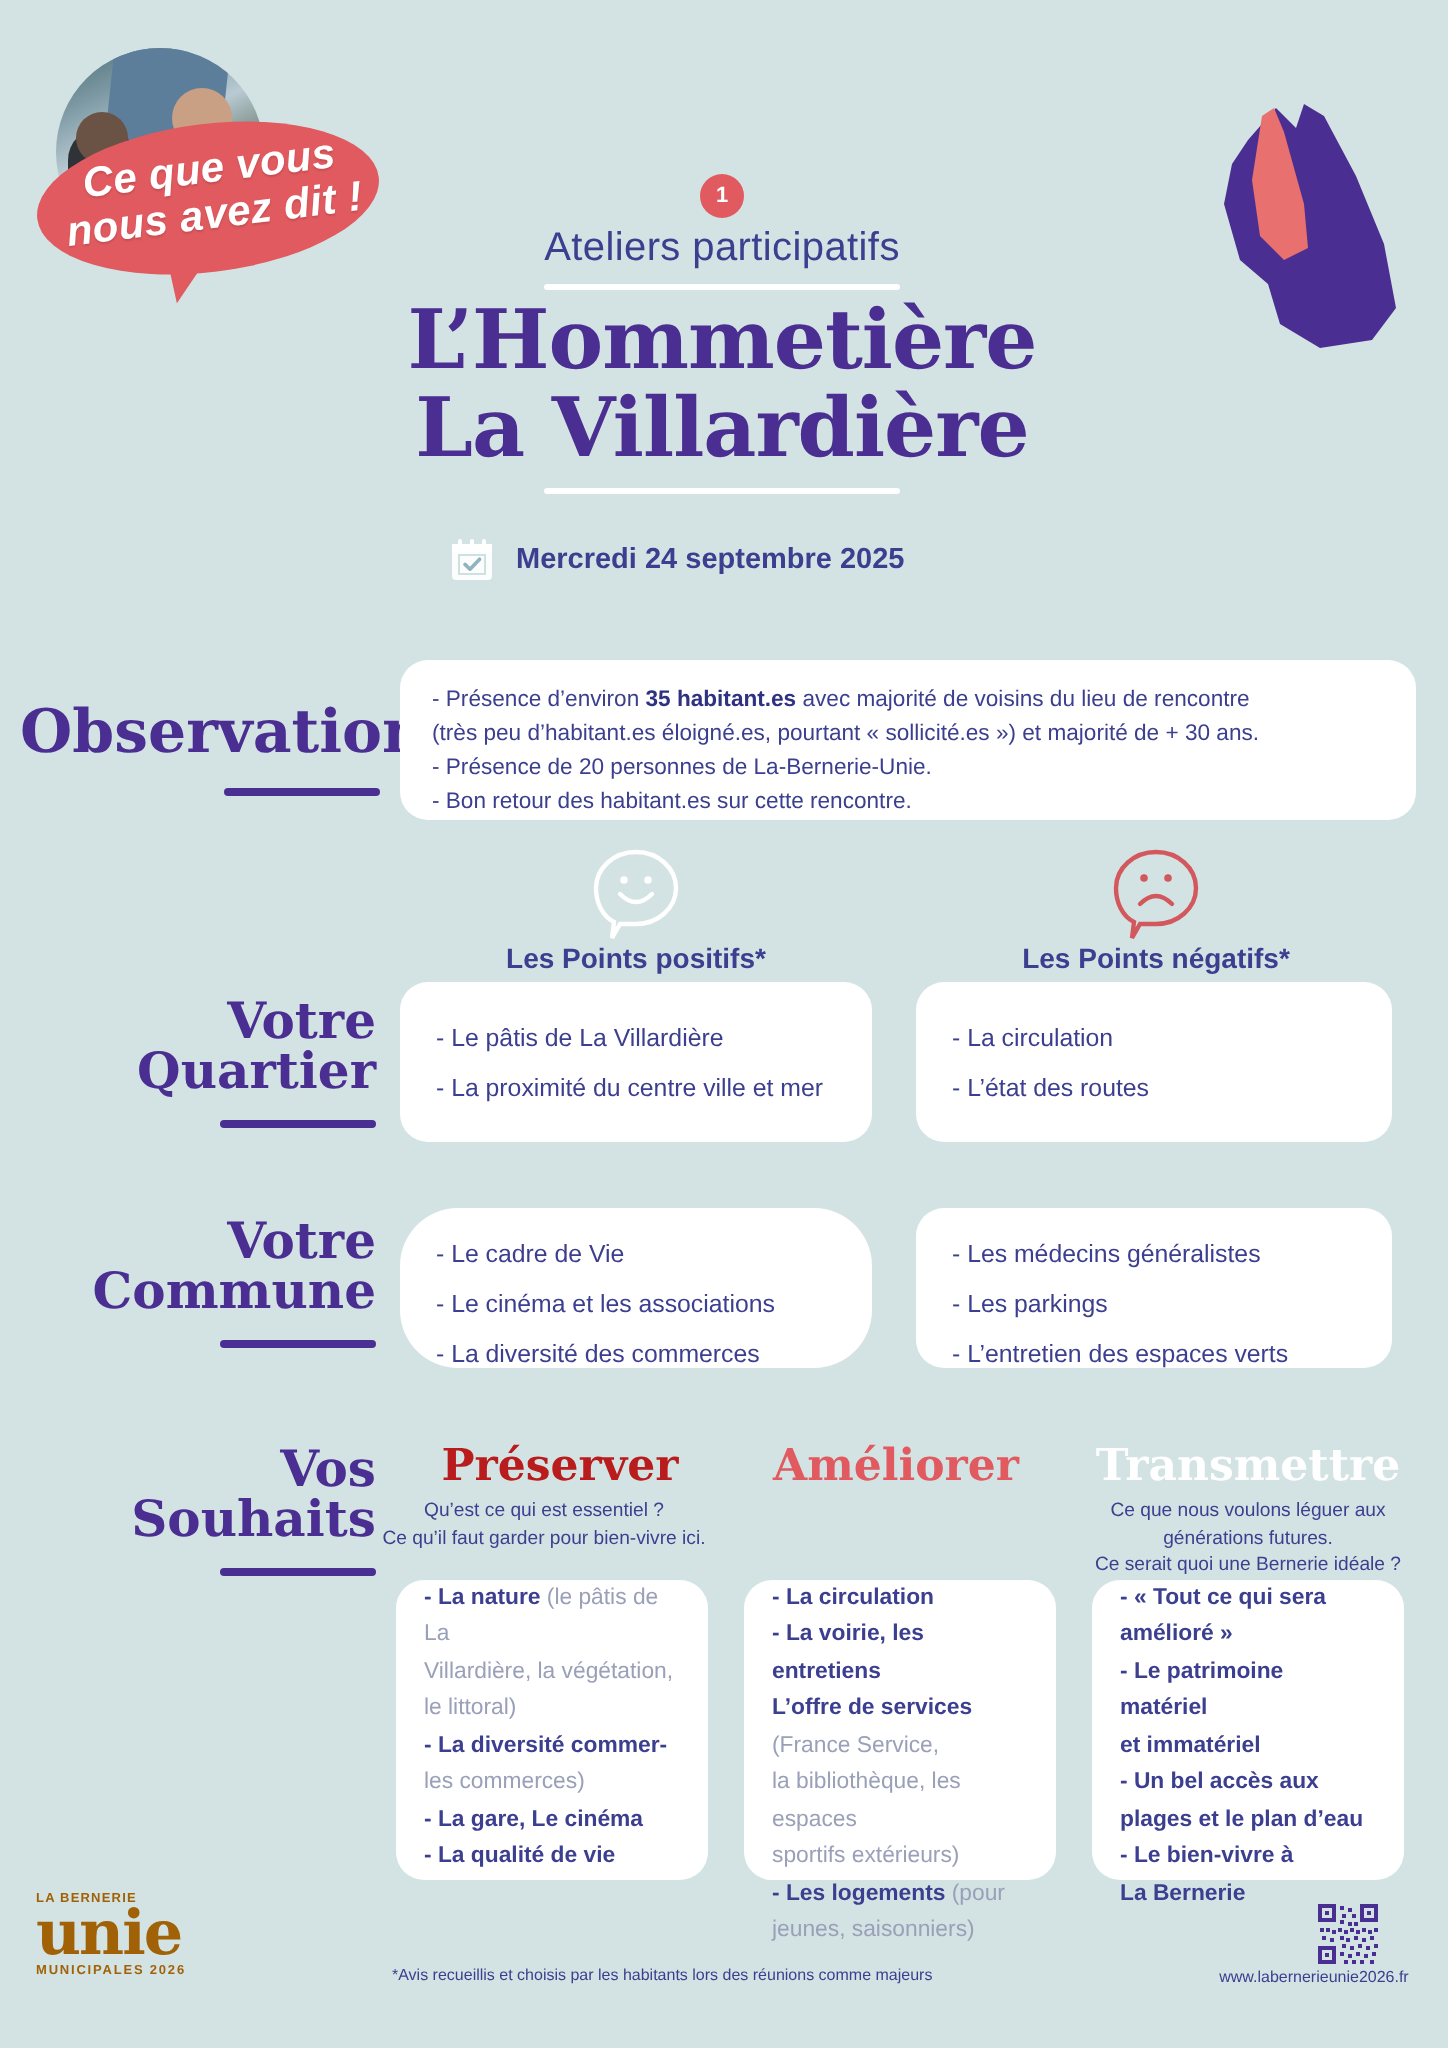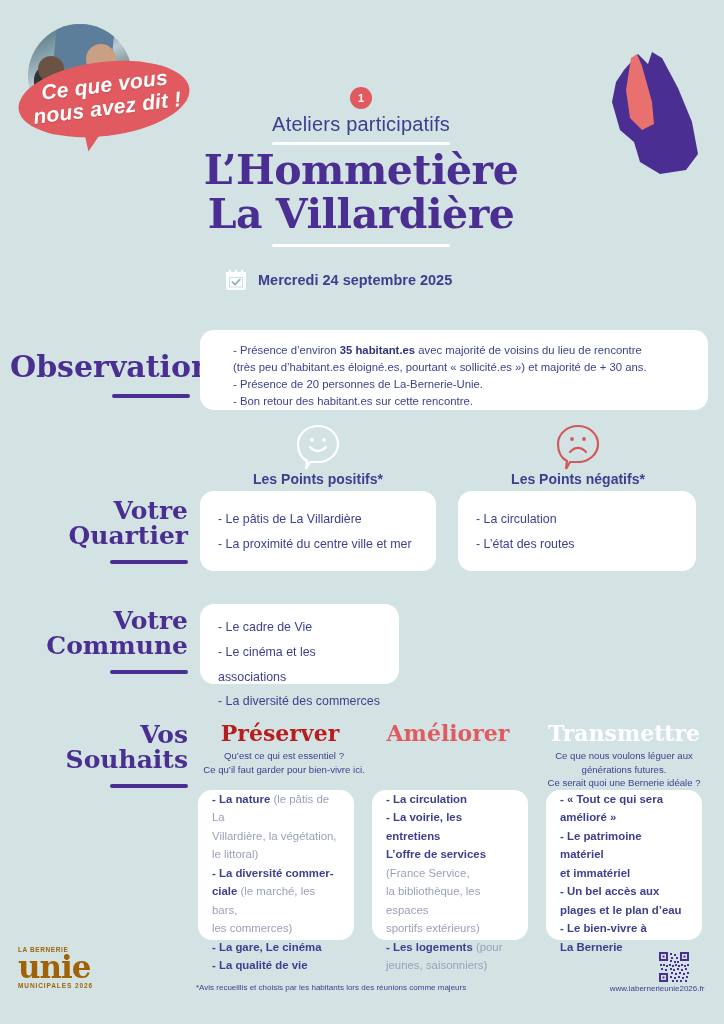--- a/index.html
+++ b/index.html
@@ -238,21 +238,21 @@
         <path d="M8.5 14.2 L11 16.6 L15.8 11.6" fill="none" stroke="#8fb4bd" stroke-width="1.8" stroke-linecap="round" stroke-linejoin="round"></path>
       </svg>
     </span>
     <span class="date-text">Mercredi 24 septembre 2025</span>
   </div>
 
   <div class="sec-label" style="left:10px; top:352px; width:180px; font-size:30px;text-align:right;">
     <span>Observations</span>
     <span class="bar"></span>
   </div>
-  <div class="card obs" style="left:200px; top:330px; width:508px; height:80px; padding:12px 33px;">
+  <div class="card obs" style="left:200px; top:330px; width:508px; height:80px; padding:12px 16px;">
     <p>
       <span>- Présence d’environ </span><b>35 habitant.es</b><span> avec majorité de voisins du lieu de rencontre</span>
     </p>
     <p>(très peu d’habitant.es éloigné.es, pourtant « sollicité.es ») et majorité de + 30 ans.</p>
     <p>- Présence de 20 personnes de La-Bernerie-Unie.</p>
     <p>- Bon retour des habitant.es sur cette rencontre.</p>
   </div>
 
   <span class="face" style="left:296px; top:424px;">
     <svg viewBox="0 0 44 46" width="44" height="46" aria-hidden="true">
@@ -289,43 +289,49 @@
       <li>- La circulation</li>
       <li>- L’état des routes</li>
     </ul>
   </div>
 
   <div class="sec-label" style="left:0px; top:608px; width:188px; font-size:25px;">
     <span>Votre</span><br>
     <span>Commune</span>
     <span class="bar"></span>
   </div>
-  <div class="card" style="left:200px; top:604px; width:199px; height:80px; padding:11px 18px;">
+  <div class="card" style="left:200px; top:604px; width:236px; height:80px; padding:11px 18px;border-radius:29px;">
     <ul class="bullets">
       <li>- Le cadre de Vie</li>
       <li>- Le cinéma et les associations</li>
       <li>- La diversité des commerces</li>
     </ul>
   </div>
+  <div class="card" style="left:458px; top:604px; width:238px; height:80px; padding:11px 18px;">
+    <ul class="bullets">
+      <li>- Les médecins généralistes</li>
+      <li>- Les parkings</li>
+      <li>- L’entretien des espaces verts</li>
+    </ul>
+  </div>
 
   <div class="sec-label" style="left:10px; top:722px; width:178px; font-size:25px;">
     <span>Vos</span><br>
     <span>Souhaits</span>
     <span class="bar"></span>
   </div>
 
   <div class="wish-title" style="left:190px; top:720px; color:#b91c1c;">Préserver</div>
-  <div class="wish-sub" style="left:184px; top:749px; white-space: pre-line;">Qu’est ce qui est essentiel ?
+  <div class="wish-sub" style="left:172px; top:749px; white-space: pre-line;">Qu’est ce qui est essentiel ?
 Ce qu’il faut garder pour bien-vivre ici.</div>
   <div class="wish-card" style="left:198px; top:790px; width:156px; height:150px;">
     <div class="ln"><b>- La nature</b><span class="muted"> (le pâtis de La</span></div>
     <div class="ln muted" style="color:#9aa0b8;">Villardière, la végétation,</div>
     <div class="ln muted" style="color:#9aa0b8;">le littoral)</div>
     <div class="ln"><b>- La diversité commer-</b></div>
-    <div class="ln"><b>ciale</b><span class="muted"> (le marché, les bars,</span></div>
     <div class="ln muted" style="color:#9aa0b8;">les commerces)</div>
     <div class="ln"><b>- La gare, Le cinéma</b></div>
     <div class="ln"><b>- La qualité de vie</b></div>
   </div>
 
   <div class="wish-title" style="left:358px; top:720px; color:#e05a5f;">Améliorer</div>
   <div class="wish-card" style="left:372px; top:790px; width:156px; height:150px;">
     <div class="ln"><b>- La circulation</b></div>
     <div class="ln"><b>- La voirie, les entretiens</b></div>
     <div class="ln"><b>L’offre de services</b></div>

